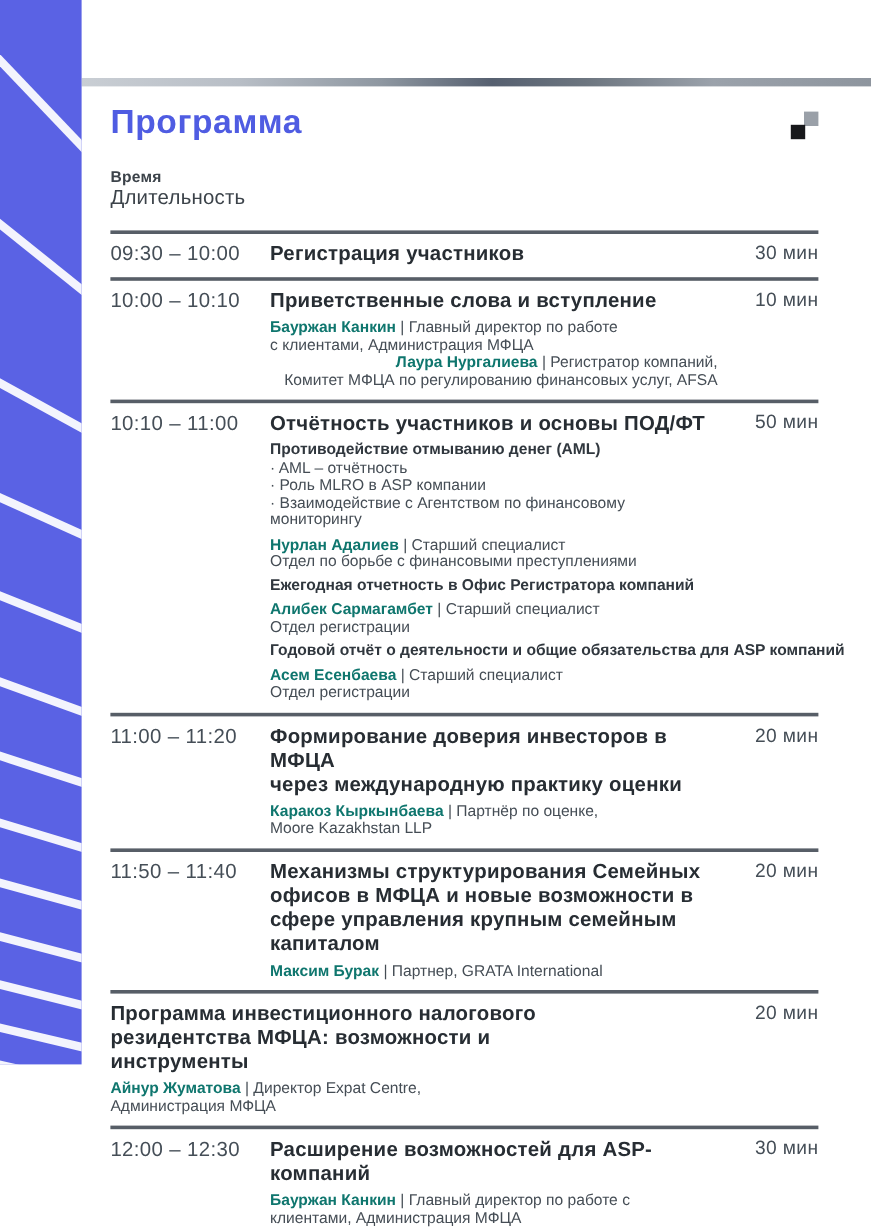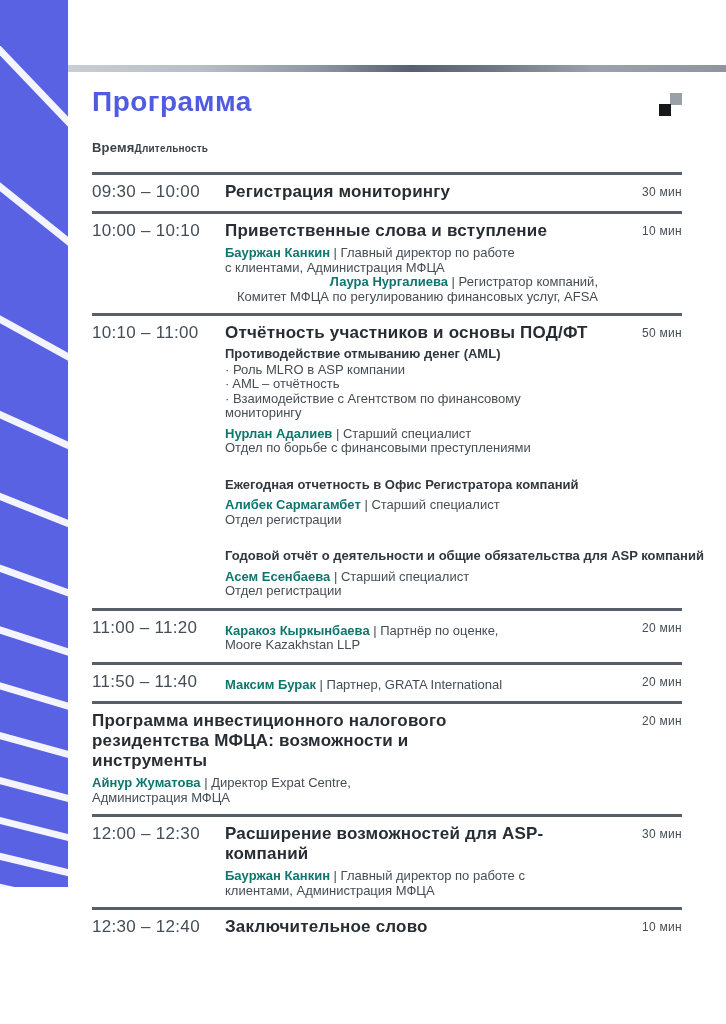--- a/index.html
+++ b/index.html
@@ -21,39 +21,39 @@
     margin-top:65px;height:7px;
     background:linear-gradient(90deg,var(--c-bar_light) 0%,#b8bec6 20%,#8e97a1 38%,var(--c-bar_dark) 52%,#6d7680 64%,#9ba2ab 80%,#8e959e 100%);
   }
   .content{padding:0 44px 0 24px;}
   .title-row{display:flex;justify-content:space-between;align-items:center;margin-top:14px;}
   .page-title{font-size:28px;font-weight:700;letter-spacing:.5px;color:var(--c-accent);line-height:32px;}
   .logo{position:relative;width:23px;height:23px;margin-top:4px;}
   .logo .sq{position:absolute;width:12px;height:12px;}
   .logo .sq.gray{right:0;top:0;background:#9aa0a8;}
   .logo .sq.black{left:0;bottom:0;background:#17181b;}
-  .cols{display:flex;align-items:baseline;margin-top:22px;}
+  .cols{display:flex;align-items:baseline;margin-top:22px;flex-direction:column;}
   .col-time{font-size:13px;font-weight:700;color:#3c434a;letter-spacing:.2px;}
-  .col-dur{font-size:10px;font-weight:700;color:#3c434a;letter-spacing:.2px;}
+  .col-dur{font-size:17px;font-weight:400;color:#3c434a;letter-spacing:.2px;}
   .rows{margin-top:17px;}
   .row{display:flex;border-top:3px solid var(--c-rule);padding:7px 0 9px;}
   .time{width:133px;flex:0 0 133px;font-size:17px;line-height:20px;color:#454e57;letter-spacing:.3px;}
   .main{flex:1 1 auto;padding-right:6px;min-width:0;}
   .stitle{font-size:17px;font-weight:700;line-height:20px;color:var(--c-ink);letter-spacing:.2px;white-space:pre-line;}
   .topic{font-size:13px;font-weight:700;line-height:14.5px;color:#30373e;margin-top:4px;white-space:nowrap;}
   .bullet{font-size:13px;line-height:14.5px;color:var(--c-muted);}
   .bullet::before{content:"· ";}
   .speaker{font-size:13px;line-height:14.5px;color:var(--c-muted);margin-top:6px;}
   .speaker + .speaker{margin-top:0;text-align:right;}
   .speaker b{font-weight:700;color:#0f766e;}
   .speaker .role{white-space:pre-line;}
   .topic + .bullet{margin-top:1px;}
-  .speaker + .topic{margin-top:22px;}
+  .speaker + .topic{margin-top:5px;}
   .stitle + .speaker{margin-top:5px;}
-  .dur{width:78px;flex:0 0 78px;text-align:right;font-size:12px;line-height:20px;color:#454e57;letter-spacing:.3px;}
+  .dur{width:78px;flex:0 0 78px;text-align:right;font-size:16px;line-height:20px;color:#454e57;letter-spacing:.3px;}
 </style>
 </head>
 <body>
 
 <div class="band">
   <svg viewBox="0 0 68 887" preserveAspectRatio="none">
     <g stroke="rgba(255,255,255,0.93)" stroke-width="7" stroke-linecap="butt">
       <line x1="-6" y1="44" x2="74" y2="128"></line>
       <line x1="-6" y1="182" x2="74" y2="246"></line>
       <line x1="-6" y1="316" x2="74" y2="360"></line>
@@ -82,65 +82,71 @@
       </div>
     </div>
     <div class="cols">
       <span class="col-time">Время</span>
       <span class="col-dur">Длительность</span>
     </div>
     <div class="rows">
         <div class="row">
           <div class="time">09:30 – 10:00</div>
           <div class="main">
-            <div class="stitle">Регистрация мониторингу</div>
+            <div class="stitle">Регистрация участников</div>
           </div>
           <div class="dur">30 мин</div>
         </div>
         <div class="row">
           <div class="time">10:00 – 10:10</div>
           <div class="main">
             <div class="stitle">Приветственные слова и вступление</div>
             <div class="speaker"><b>Бауржан Канкин</b> | <span class="role">Главный директор по работе
 с клиентами, Администрация МФЦА</span></div>
             <div class="speaker"><b>Лаура Нургалиева</b> | <span class="role">Регистратор компаний,
 Комитет МФЦА по регулированию финансовых услуг, AFSA</span></div>
           </div>
           <div class="dur">10 мин</div>
         </div>
         <div class="row">
           <div class="time">10:10 – 11:00</div>
           <div class="main">
             <div class="stitle">Отчётность участников и основы ПОД/ФТ</div>
             <div class="topic">Противодействие отмыванию денег (AML)</div>
+            <div class="bullet">AML – отчётность</div>
             <div class="bullet">Роль MLRO в ASP компании</div>
-            <div class="bullet">AML – отчётность</div>
             <div class="bullet">Взаимодействие с Агентством по финансовому мониторингу</div>
             <div class="speaker"><b>Нурлан Адалиев</b> | <span class="role">Старший специалист
 Отдел по борьбе с финансовыми преступлениями</span></div>
             <div class="topic">Ежегодная отчетность в Офис Регистратора компаний</div>
             <div class="speaker"><b>Алибек Сармагамбет</b> | <span class="role">Старший специалист
 Отдел регистрации</span></div>
             <div class="topic">Годовой отчёт о деятельности и общие обязательства для ASP компаний</div>
             <div class="speaker"><b>Асем Есенбаева</b> | <span class="role">Старший специалист
 Отдел регистрации</span></div>
           </div>
           <div class="dur">50 мин</div>
         </div>
         <div class="row">
           <div class="time">11:00 – 11:20</div>
           <div class="main">
+            <div class="stitle">Формирование доверия инвесторов в МФЦА
+через международную практику оценки</div>
             <div class="speaker"><b>Каракоз Кыркынбаева</b> | <span class="role">Партнёр по оценке,
 Moore Kazakhstan LLP</span></div>
           </div>
           <div class="dur">20 мин</div>
         </div>
         <div class="row">
           <div class="time">11:50 – 11:40</div>
           <div class="main">
+            <div class="stitle">Механизмы структурирования Семейных
+офисов в МФЦА и новые возможности в
+сфере управления крупным семейным
+капиталом</div>
             <div class="speaker"><b>Максим Бурак</b> | <span class="role">Партнер, GRATA International</span></div>
           </div>
           <div class="dur">20 мин</div>
         </div>
         <div class="row">
           <div class="main">
             <div class="stitle">Программа инвестиционного налогового
 резидентства МФЦА: возможности и
 инструменты</div>
             <div class="speaker"><b>Айнур Жуматова</b> | <span class="role">Директор Expat Centre,

